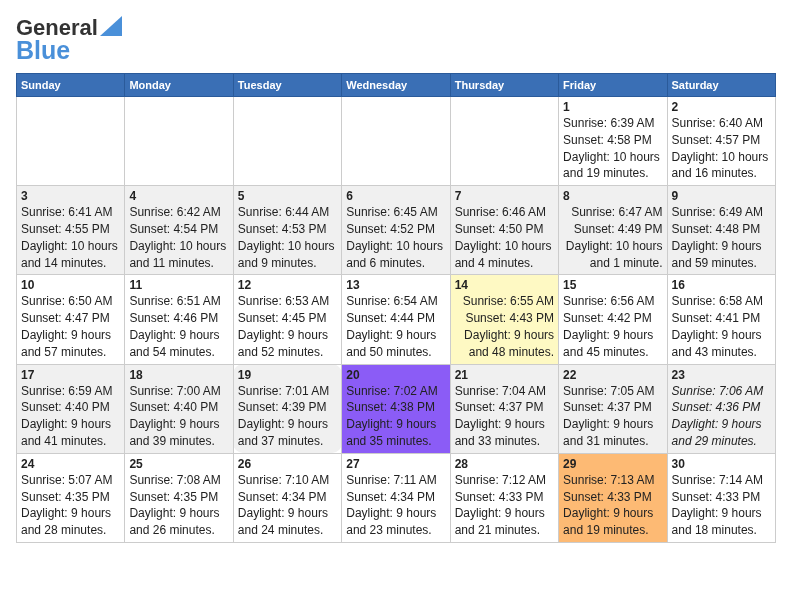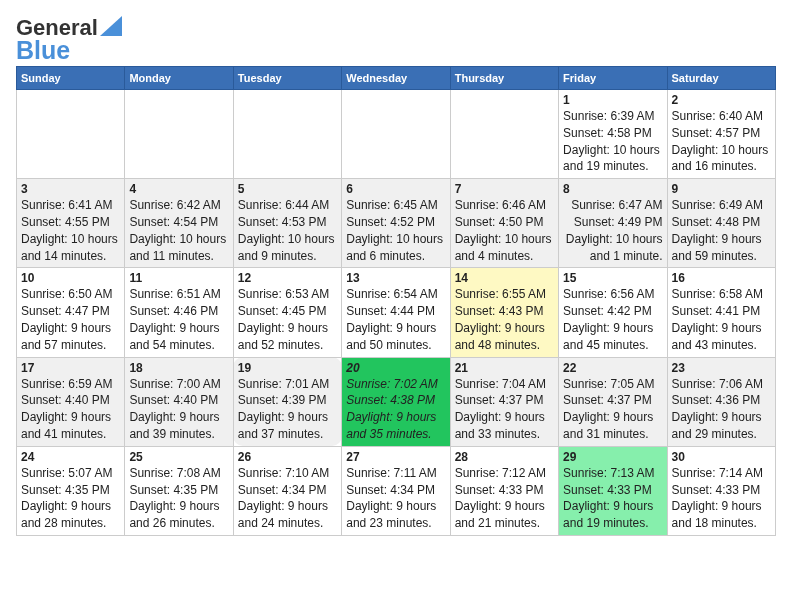--- a/index.html
+++ b/index.html
@@ -12,21 +12,21 @@
     }
     .page {
       width: 792px;
       height: 612px;
       padding: 16px;
     }
     .header {
       display: flex;
       justify-content: space-between;
       align-items: flex-start;
-      margin-bottom: 3px;
+      margin-bottom: 10px;
     }
     .logo {
       display: flex;
       flex-direction: column;
       align-items: flex-start;
     }
     .title-block {
       text-align: right;
     }
     .month-title {
@@ -216,21 +216,21 @@
           </td>
           <td style="background-color: rgb(255, 255, 255);">
             <span class="day-num">13</span>
             <div class="day-info" style="white-space: pre-line;">Sunrise: 6:54 AM
 Sunset: 4:44 PM
 Daylight: 9 hours
 and 50 minutes.</div>
           </td>
           <td style="background-color: #fef9c3;">
             <span class="day-num">14</span>
-            <div class="day-info" style="white-space: pre-line;">Sunrise: 6:55 AM
+            <div class="day-info" style="white-space: pre-line; text-align: right;">Sunrise: 6:55 AM
 Sunset: 4:43 PM
 Daylight: 9 hours
 and 48 minutes.</div>
           </td>
           <td style="background-color: rgb(255, 255, 255);">
             <span class="day-num">15</span>
             <div class="day-info" style="white-space: pre-line;">Sunrise: 6:56 AM
 Sunset: 4:42 PM
 Daylight: 9 hours
 and 45 minutes.</div>
@@ -258,21 +258,21 @@
 Daylight: 9 hours
 and 39 minutes.</div>
           </td>
           <td style="background-color: rgb(240, 240, 240); border-radius: 10px;">
             <span class="day-num">19</span>
             <div class="day-info" style="white-space: pre-line;">Sunrise: 7:01 AM
 Sunset: 4:39 PM
 Daylight: 9 hours
 and 37 minutes.</div>
           </td>
-          <td style="background-color: #22c55e; font-style: italic;">
+          <td style="background-color: #8b5cf6;">
             <span class="day-num">20</span>
             <div class="day-info" style="white-space: pre-line;">Sunrise: 7:02 AM
 Sunset: 4:38 PM
 Daylight: 9 hours
 and 35 minutes.</div>
           </td>
           <td style="background-color: rgb(240, 240, 240);">
             <span class="day-num">21</span>
             <div class="day-info" style="white-space: pre-line;">Sunrise: 7:04 AM
 Sunset: 4:37 PM
@@ -281,21 +281,21 @@
           </td>
           <td style="background-color: rgb(240, 240, 240);">
             <span class="day-num">22</span>
             <div class="day-info" style="white-space: pre-line;">Sunrise: 7:05 AM
 Sunset: 4:37 PM
 Daylight: 9 hours
 and 31 minutes.</div>
           </td>
           <td style="background-color: rgb(240, 240, 240);">
             <span class="day-num">23</span>
-            <div class="day-info" style="white-space: pre-line;">Sunrise: 7:06 AM
+            <div class="day-info" style="white-space: pre-line; font-style: italic;">Sunrise: 7:06 AM
 Sunset: 4:36 PM
 Daylight: 9 hours
 and 29 minutes.</div>
           </td>
         </tr>
         <tr>
           <td style="background-color: rgb(255, 255, 255);">
             <span class="day-num">24</span>
             <div class="day-info" style="white-space: pre-line;">Sunrise: 5:07 AM
 Sunset: 4:35 PM
@@ -323,21 +323,21 @@
 Daylight: 9 hours
 and 23 minutes.</div>
           </td>
           <td style="background-color: rgb(255, 255, 255);">
             <span class="day-num">28</span>
             <div class="day-info" style="white-space: pre-line;">Sunrise: 7:12 AM
 Sunset: 4:33 PM
 Daylight: 9 hours
 and 21 minutes.</div>
           </td>
-          <td style="background-color: #86efac;">
+          <td style="background-color: #fdba74;">
             <span class="day-num">29</span>
             <div class="day-info" style="white-space: pre-line;">Sunrise: 7:13 AM
 Sunset: 4:33 PM
 Daylight: 9 hours
 and 19 minutes.</div>
           </td>
           <td style="background-color: rgb(255, 255, 255);">
             <span class="day-num">30</span>
             <div class="day-info" style="white-space: pre-line;">Sunrise: 7:14 AM
 Sunset: 4:33 PM

